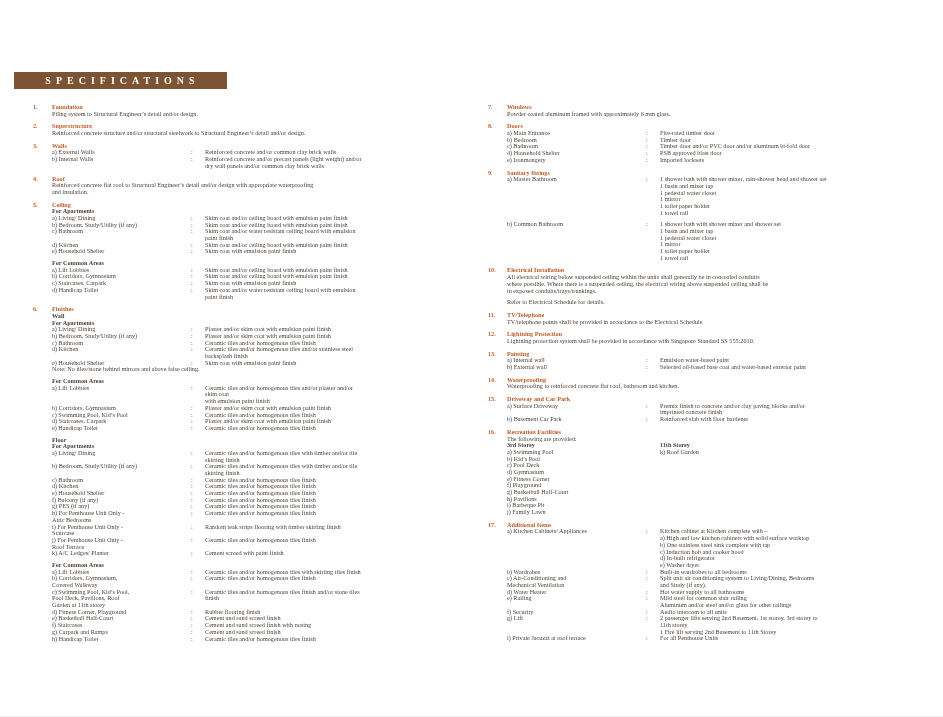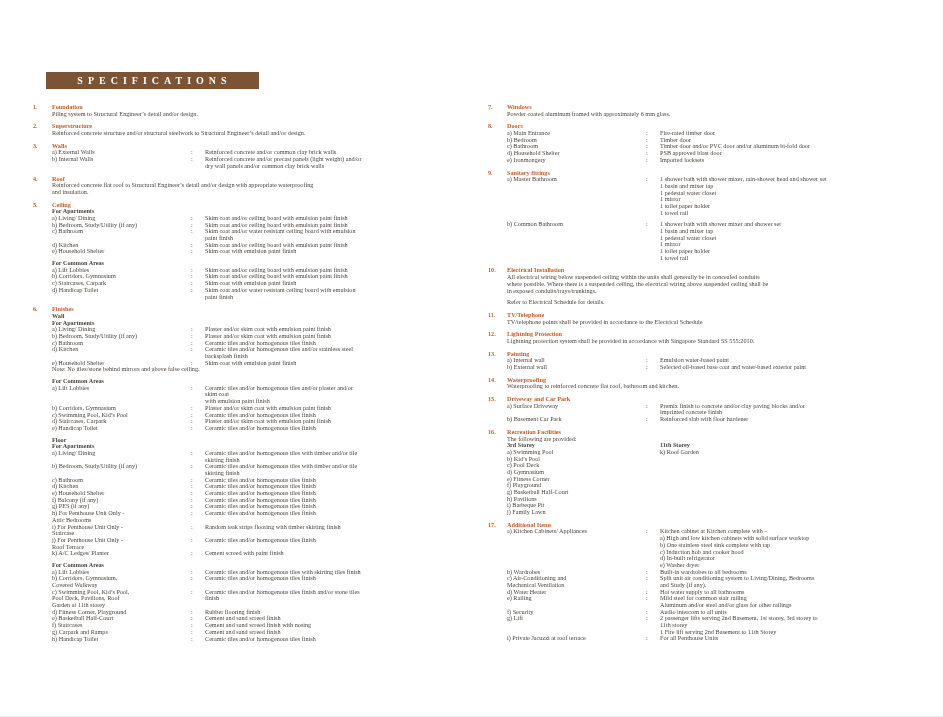--- a/index.html
+++ b/index.html
@@ -7,21 +7,21 @@
     width:943px; height:717px; position:relative; overflow:hidden;
     background:#fefefe;
     font-family:"Liberation Serif", serif;
     color:#4b433d;
   }
   .page { position:absolute; inset:0; background:#fff; border-bottom:1px solid #ececec; }
   .title-bar {
     position:absolute; left:14px; top:72px; width:213px; height:17px;
     background:var(--bar,#7d5433); color:#fff;
     font-size:10px; font-weight:bold; letter-spacing:5px;
-    text-align:center; line-height:17px; padding-left:4px; box-sizing:border-box;margin-left:32px;
+    text-align:center; line-height:17px; padding-left:4px; box-sizing:border-box;
   }
   .columns {
     position:absolute; left:33px; top:104px; right:12px; bottom:0;
     display:flex; font-size:6.2px; line-height:1.08;
   }
   .col-left  { width:437px; margin-right:18px; flex:none; }
   .col-right { flex:1; }
   .section { display:flex; margin-bottom:6px; }
   .sec-num { width:19px; flex:none; font-weight:bold; color:var(--head,#bf5b26); }
   .sec-content { flex:1; min-width:0; }

